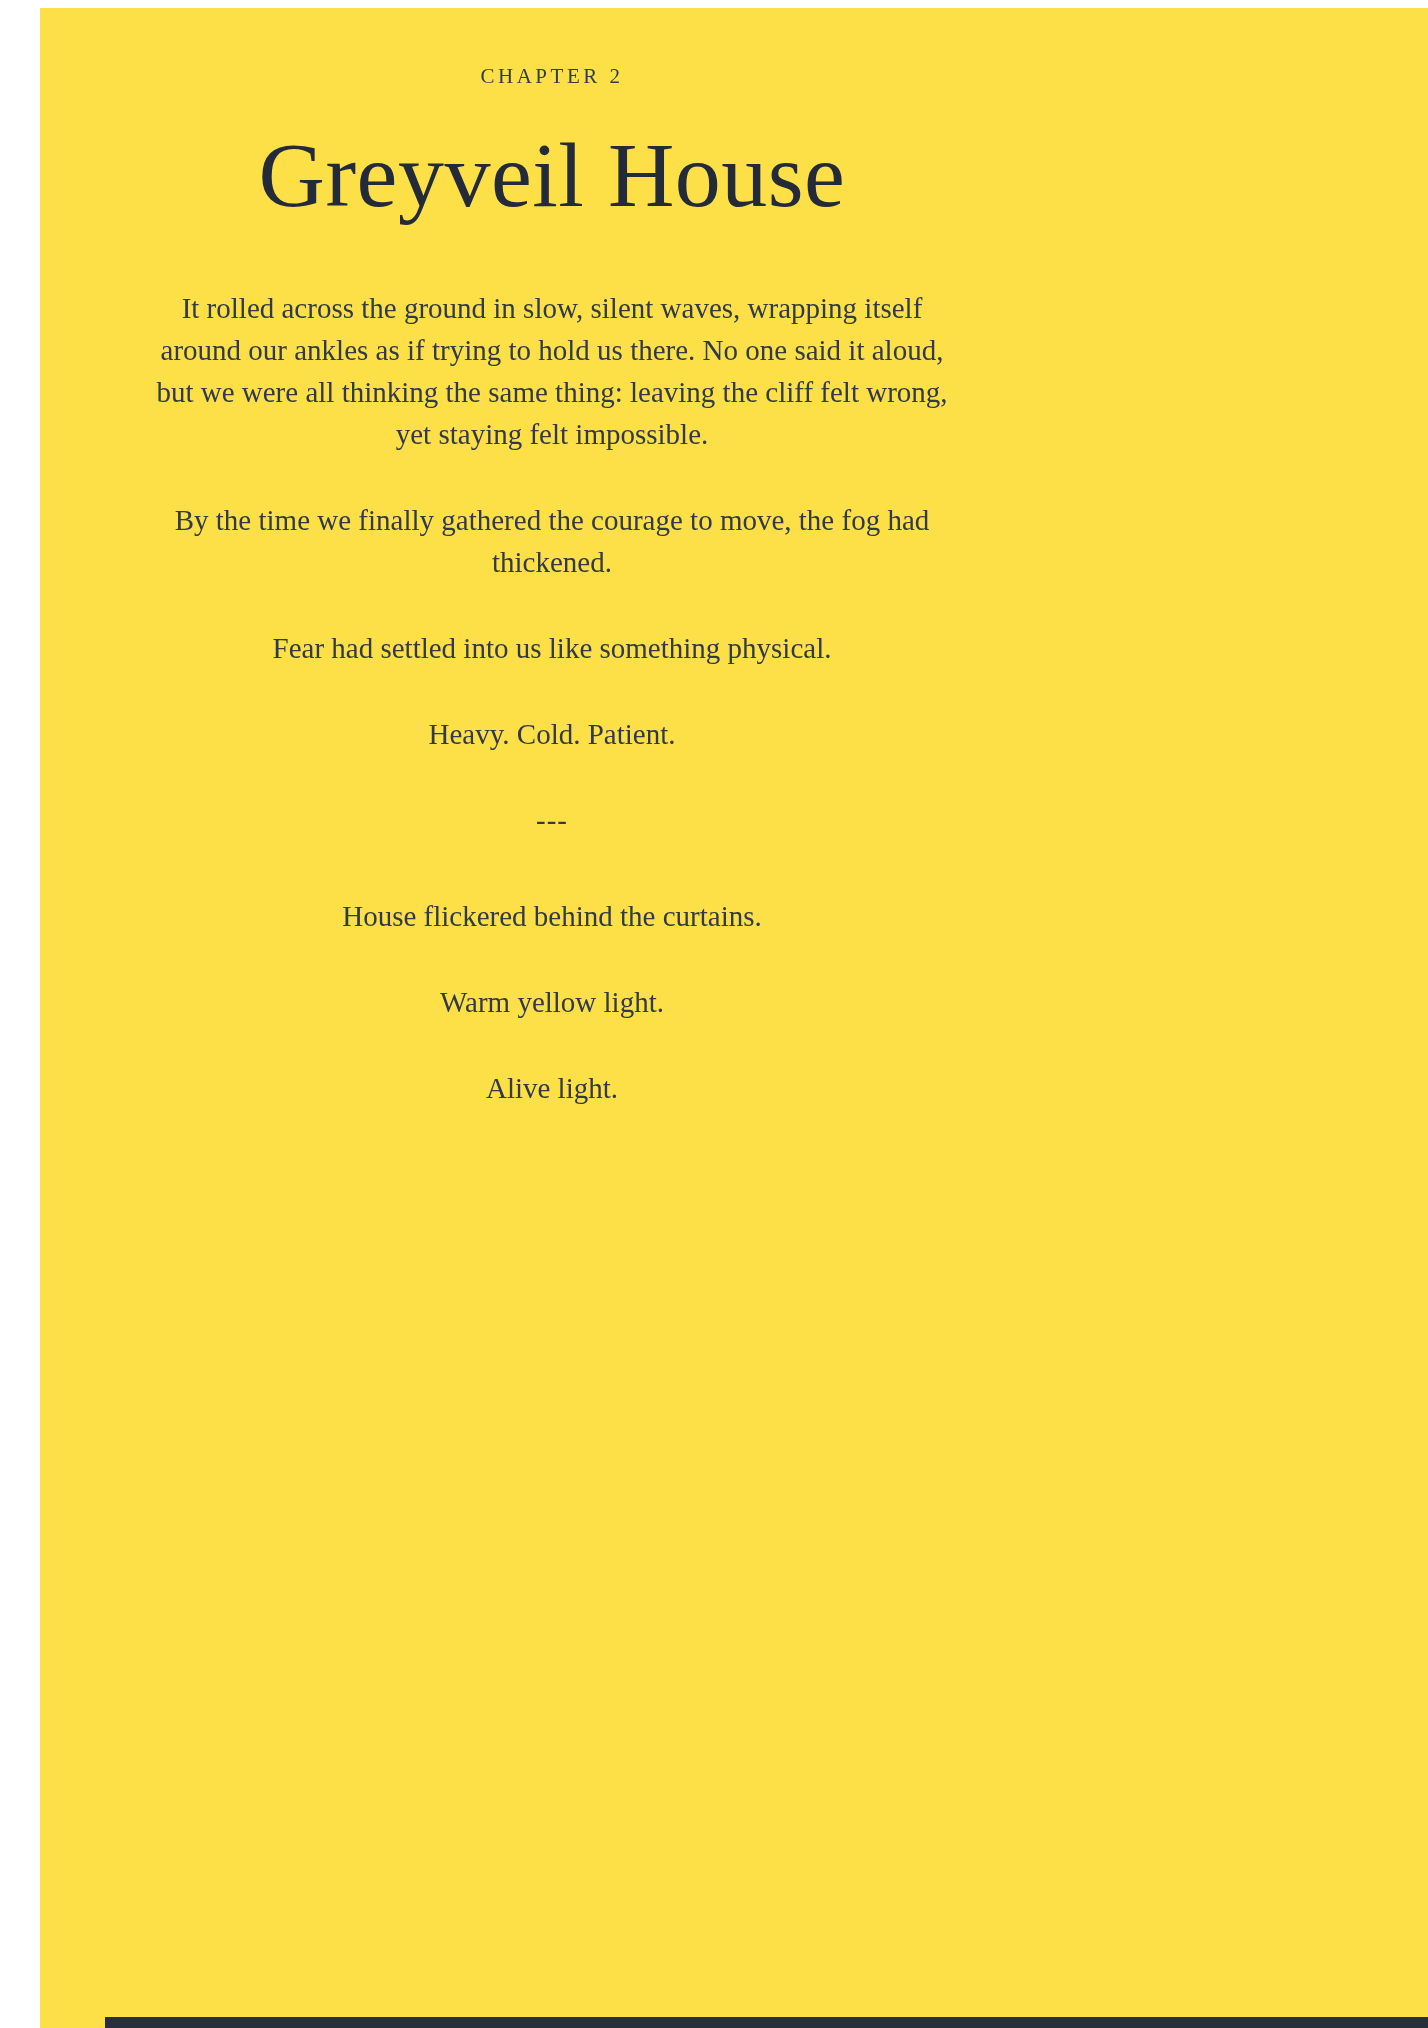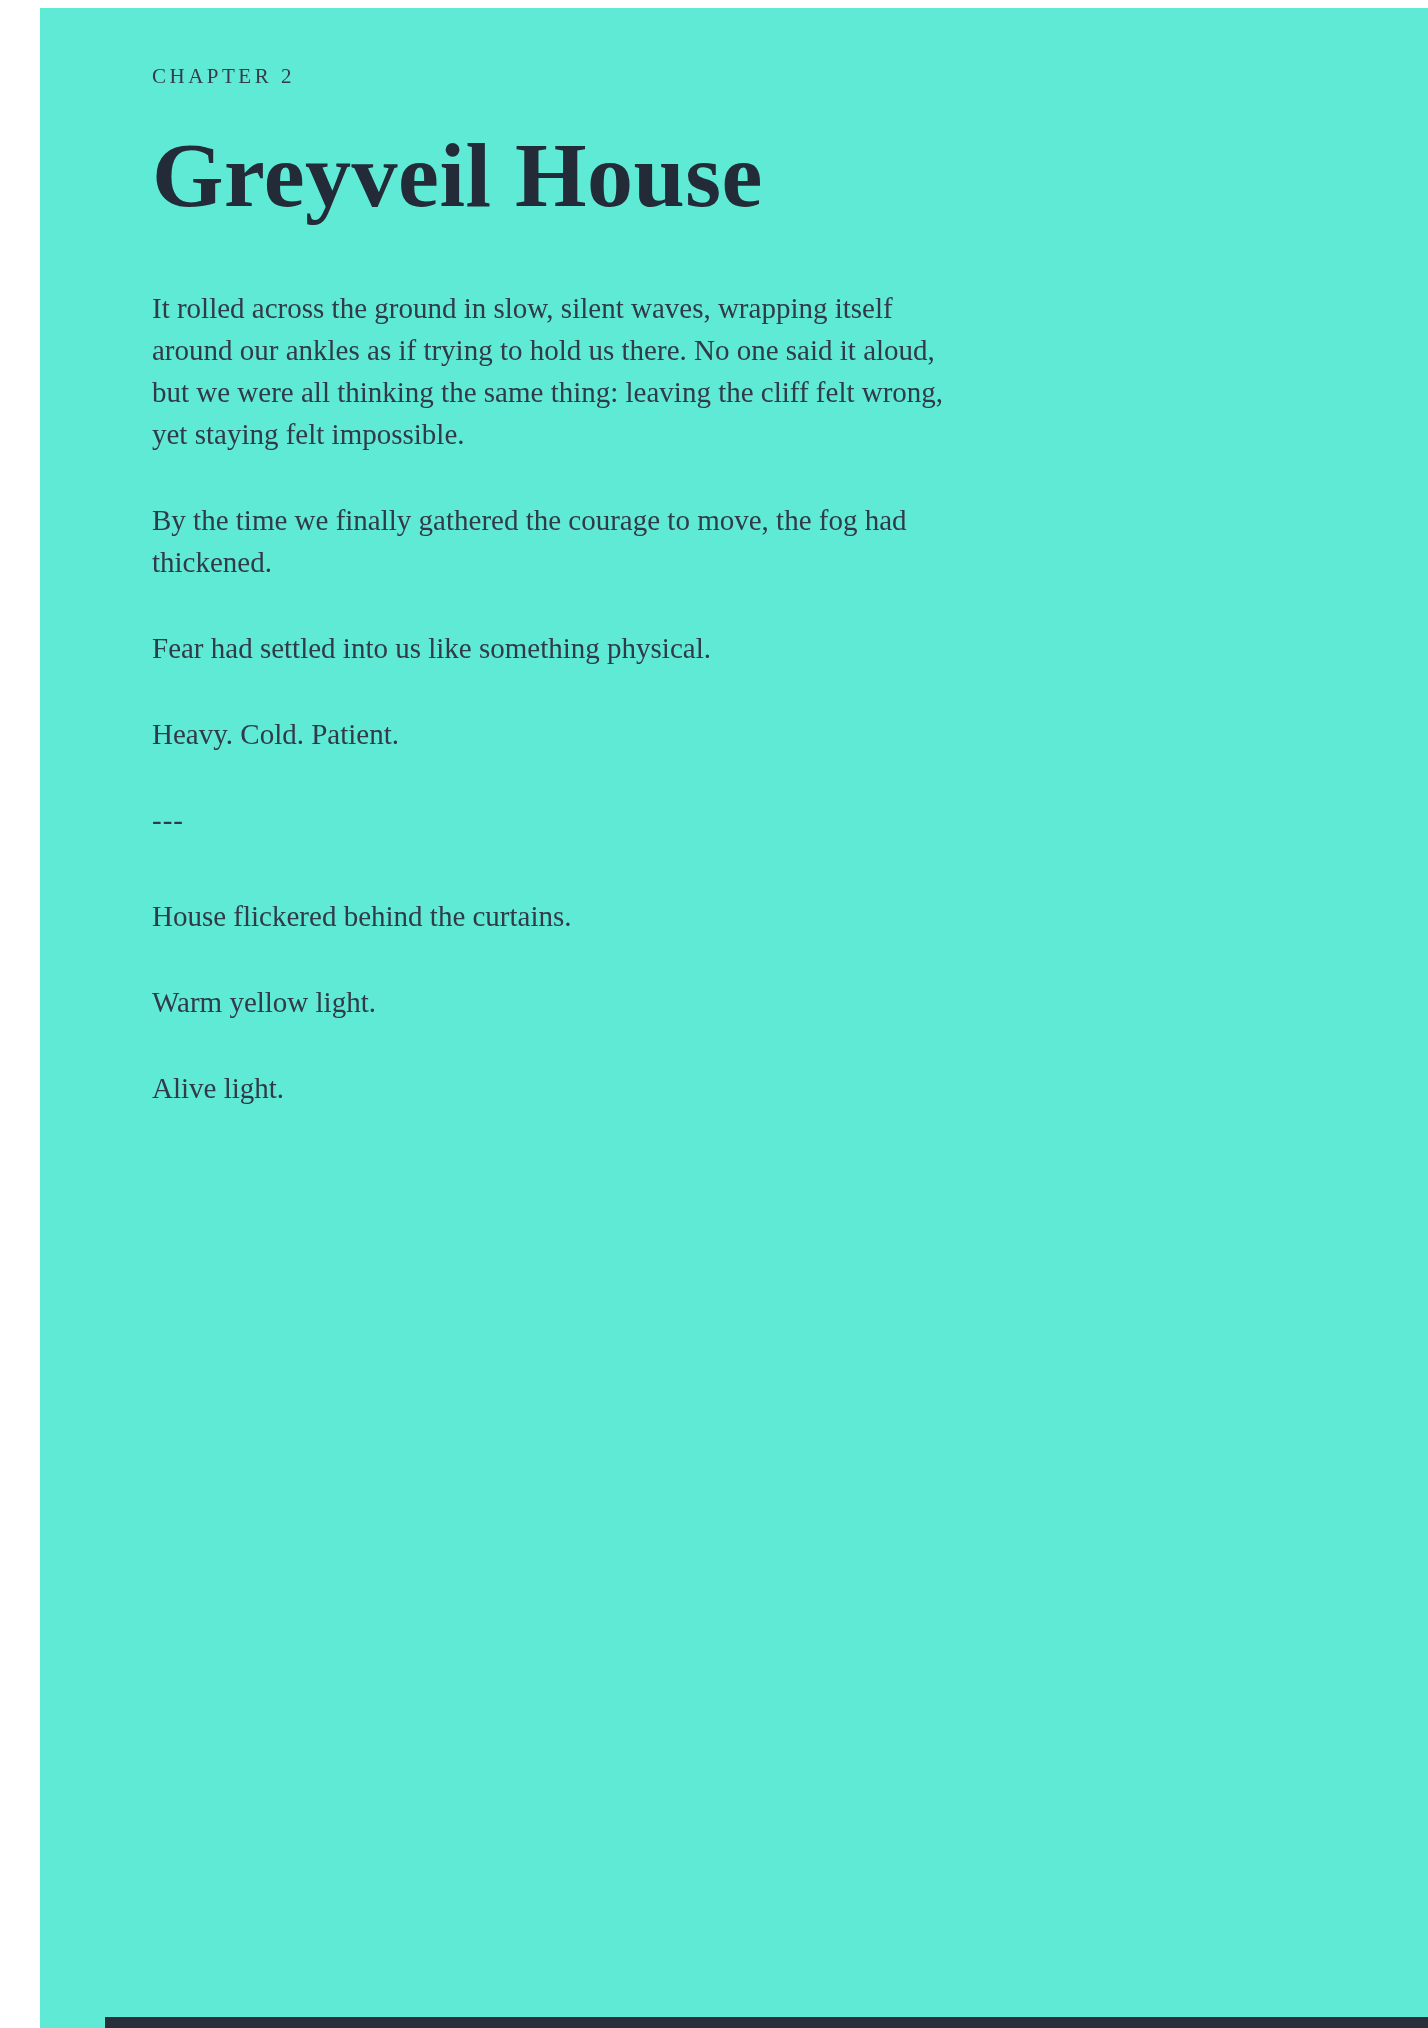--- a/index.html
+++ b/index.html
@@ -11,42 +11,43 @@
     overflow: hidden;
     font-family: "Liberation Serif", "DejaVu Serif", serif;
   }
 
   .page {
     position: absolute;
     left: 40px;
     top: 8px;
     right: 0;
     bottom: 0;
-    background: #5eead4;
+    background: #fde047;
+    text-align: center;
   }
 
   .content {
     position: absolute;
     left: 112px;            
     top: 56px;
     width: 800px;
     color: #313a48;
   }
 
   .chapter-label {
     font-size: 21px;
     letter-spacing: 3.5px;
     color: #343c4a;
     margin-bottom: 34px;
   }
 
   .page-title {
     font-size: 92px;
     line-height: 1.15;
-    font-weight: 700;
+    font-weight: 400;
     color: #232a38;
     letter-spacing: 0.5px;
     margin-bottom: 58px;
   }
 
   .body-text p {
     font-size: 29px;
     line-height: 42px;
     color: #313a48;
     margin: 0 0 44px 0;

